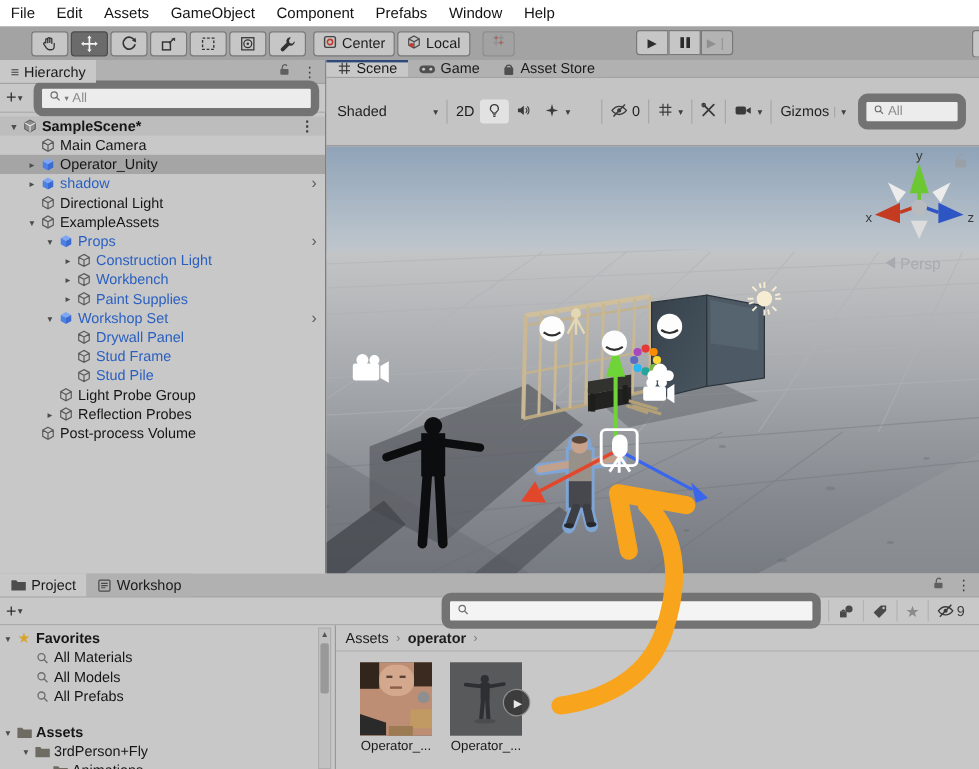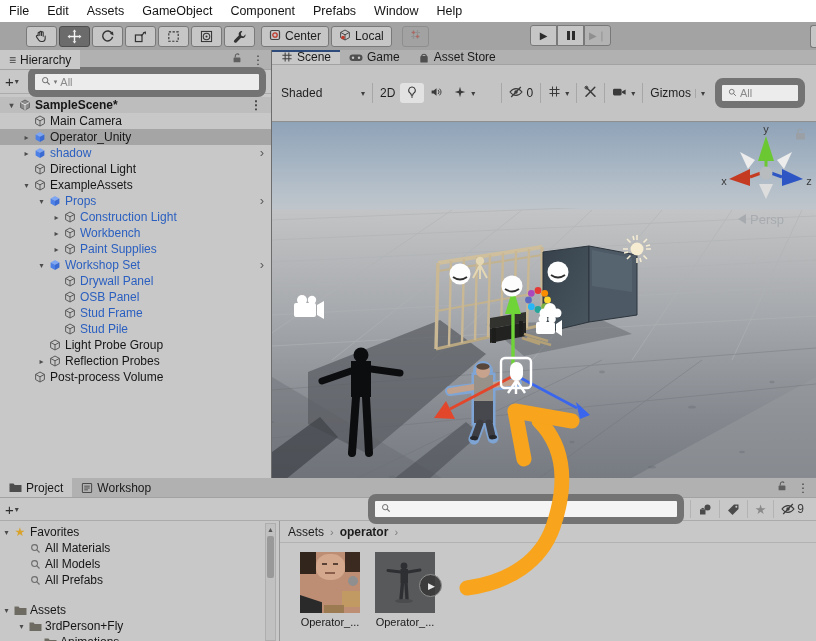--- a/index.html
+++ b/index.html
@@ -82,21 +82,21 @@
   .proj-toolbar{height:22px;display:flex;align-items:center;padding:0 5px;background:#c8c8c8;
                 border-bottom:1px solid #ababab;}
   .proj-toolbar .searchbox{width:290px;margin-left:auto;background:#f4f4f4;}
   .proj-icons{display:flex;align-items:center;margin-left:6px;}
   .pbtn{display:flex;align-items:center;gap:2px;padding:0 7px;height:18px;border-left:1px solid #b3b3b3;
         color:#3d3d3d;font-size:12px;}
   .proj-content{flex:1;display:flex;overflow:hidden;}
   .pleft{width:280px;flex:none;position:relative;border-right:1px solid #999999;padding-top:3px;
          font-size:12px;box-sizing:border-box;}
   .pleft .row .label{color:#161616;}
-  .pleft .row.bold .label{font-weight:normal;}
+  .pleft .row.bold .label{font-weight:bold;}
   .vscroll{position:absolute;top:2px;right:3px;width:11px;bottom:0;background:#c1c1c1;
            border:1px solid #aeaeae;box-sizing:border-box;}
   .vscroll .up{height:11px;display:flex;align-items:center;justify-content:center;font-size:7px;color:#555;}
   .vscroll .thumbbar{margin:1px;height:42px;background:#999;border-radius:2px;}
   .pright{flex:1;display:flex;flex-direction:column;}
   .breadcrumb{height:21px;display:flex;align-items:center;padding:0 8px;font-size:12px;color:#1c1c1c;
               border-bottom:1px solid #b2b2b2;gap:6px;}
   .breadcrumb .sep{color:#7c7c7c;font-size:11px;}
   .breadcrumb .current{font-weight:bold;}
   .thumb-grid{flex:1;display:flex;gap:15px;padding:9px 0 0 20px;}
@@ -380,30 +380,20 @@
         </div>
         <div class="row blue">
           <span style="width:50px;flex:none;"></span>
           <span class="fold"></span>
           <span class="ricon">
             <svg width="12" height="12" viewBox="0 0 12 12">
               <path d="M6 1 L10.4 3.4 V8.6 L6 11 L1.6 8.6 V3.4 Z M1.6 3.4 L6 5.8 L10.4 3.4 M6 5.8 V11" fill="none" stroke="#5a5a5a" stroke-width="1"></path>
             </svg>
           </span>
           <span class="label">Drywall Panel</span>
-        </div>
-        <div class="row blue">
-          <span style="width:50px;flex:none;"></span>
-          <span class="fold"></span>
-          <span class="ricon">
-            <svg width="12" height="12" viewBox="0 0 12 12">
-              <path d="M6 1 L10.4 3.4 V8.6 L6 11 L1.6 8.6 V3.4 Z M1.6 3.4 L6 5.8 L10.4 3.4 M6 5.8 V11" fill="none" stroke="#5a5a5a" stroke-width="1"></path>
-            </svg>
-          </span>
-          <span class="label">OSB Panel</span>
         </div>
         <div class="row blue">
           <span style="width:50px;flex:none;"></span>
           <span class="fold"></span>
           <span class="ricon">
             <svg width="12" height="12" viewBox="0 0 12 12">
               <path d="M6 1 L10.4 3.4 V8.6 L6 11 L1.6 8.6 V3.4 Z M1.6 3.4 L6 5.8 L10.4 3.4 M6 5.8 V11" fill="none" stroke="#5a5a5a" stroke-width="1"></path>
             </svg>
           </span>
           <span class="label">Stud Frame</span>

